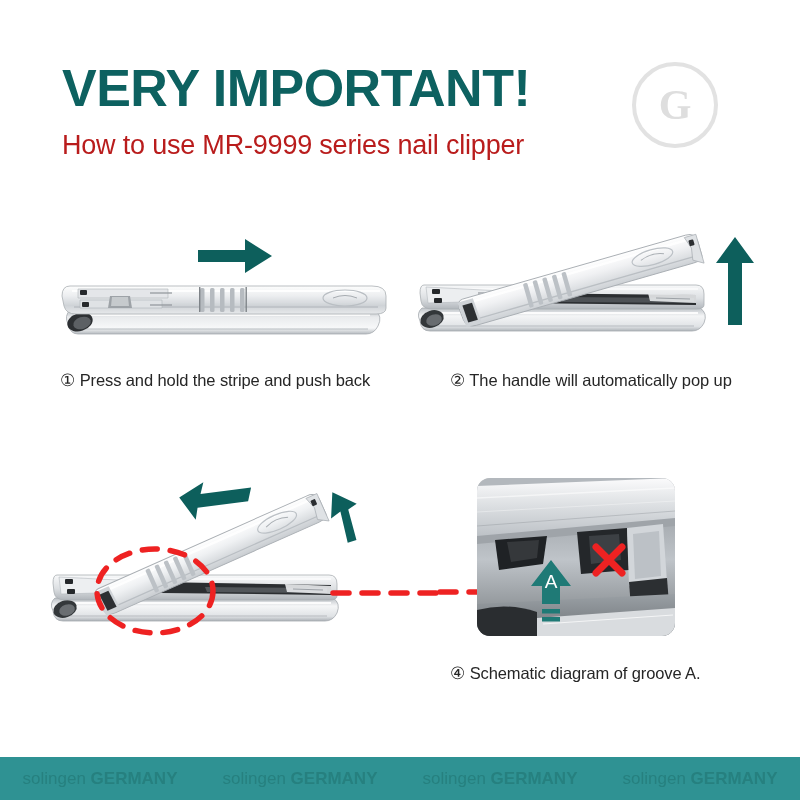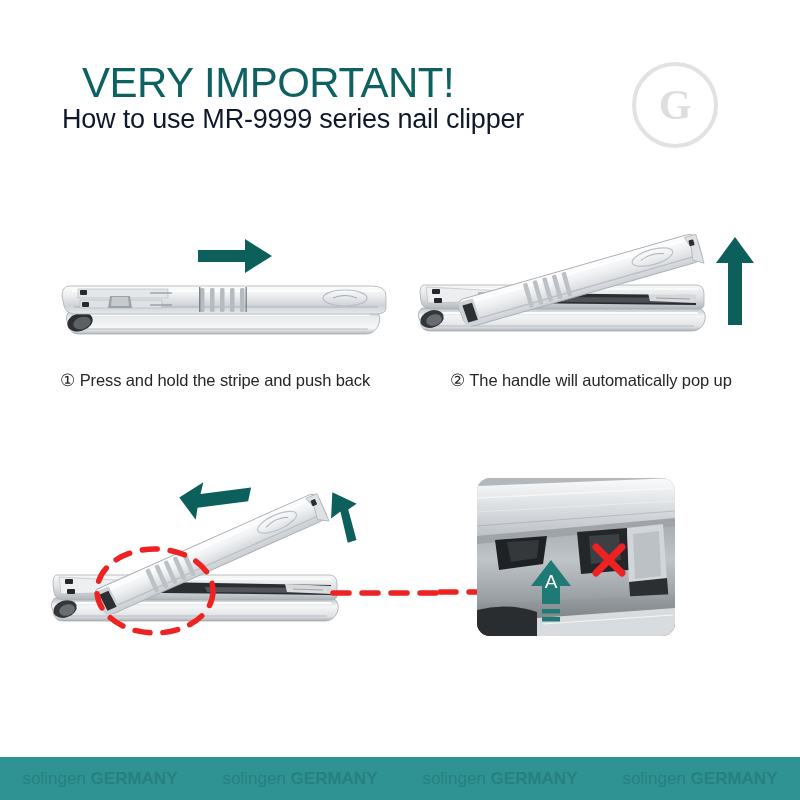--- a/index.html
+++ b/index.html
@@ -8,25 +8,25 @@
     background:#ffffff;
     font-family:"Liberation Sans", sans-serif;
     position:relative;
     overflow:hidden;
   }
   #page { position:absolute; inset:0; background:#fff; }
 
   
   .header { position:absolute; left:62px; top:62px; }
   .title {
-    font-size:42px; font-weight:normal; letter-spacing:-0.5px;
-    color:#0d6160; line-height:1.0; white-space:nowrap;margin-left:20px;
+    font-size:52px; font-weight:bold; letter-spacing:-0.5px;
+    color:#0d6160; line-height:1.0; white-space:nowrap;
   }
   .subtitle {
-    margin-top:0; font-size:27px; color:#0f172a;
+    margin-top:16px; font-size:27px; color:#b91c1c;
     font-weight:normal; white-space:nowrap; letter-spacing:-0.2px;
   }
   .logo {
     position:absolute; left:632px; top:62px;
     width:86px; height:86px; border-radius:50%;
     border:4px solid #e2e2e2;
     display:flex; align-items:center; justify-content:center;
   }
   .logo span {
     font-size:42px; font-weight:bold; color:#dedede;
@@ -370,20 +370,24 @@
     <span class="num">①</span>
     <span>Press and hold the stripe and push back</span>
   </div>
 
   <div class="caption" id="cap2">
     <span class="num">②</span>
     <span>The handle will automatically pop up</span>
   </div>
 
 
+  <div class="caption" id="cap4">
+    <span class="num">④</span>
+    <span>Schematic diagram of groove A.</span>
+  </div>
 
   <div class="footer">
     <div class="footer-item">
       <span class="light">solingen</span>
       <span class="bold">GERMANY</span>
     </div>
     <div class="footer-item">
       <span class="light">solingen</span>
       <span class="bold">GERMANY</span>
     </div>

